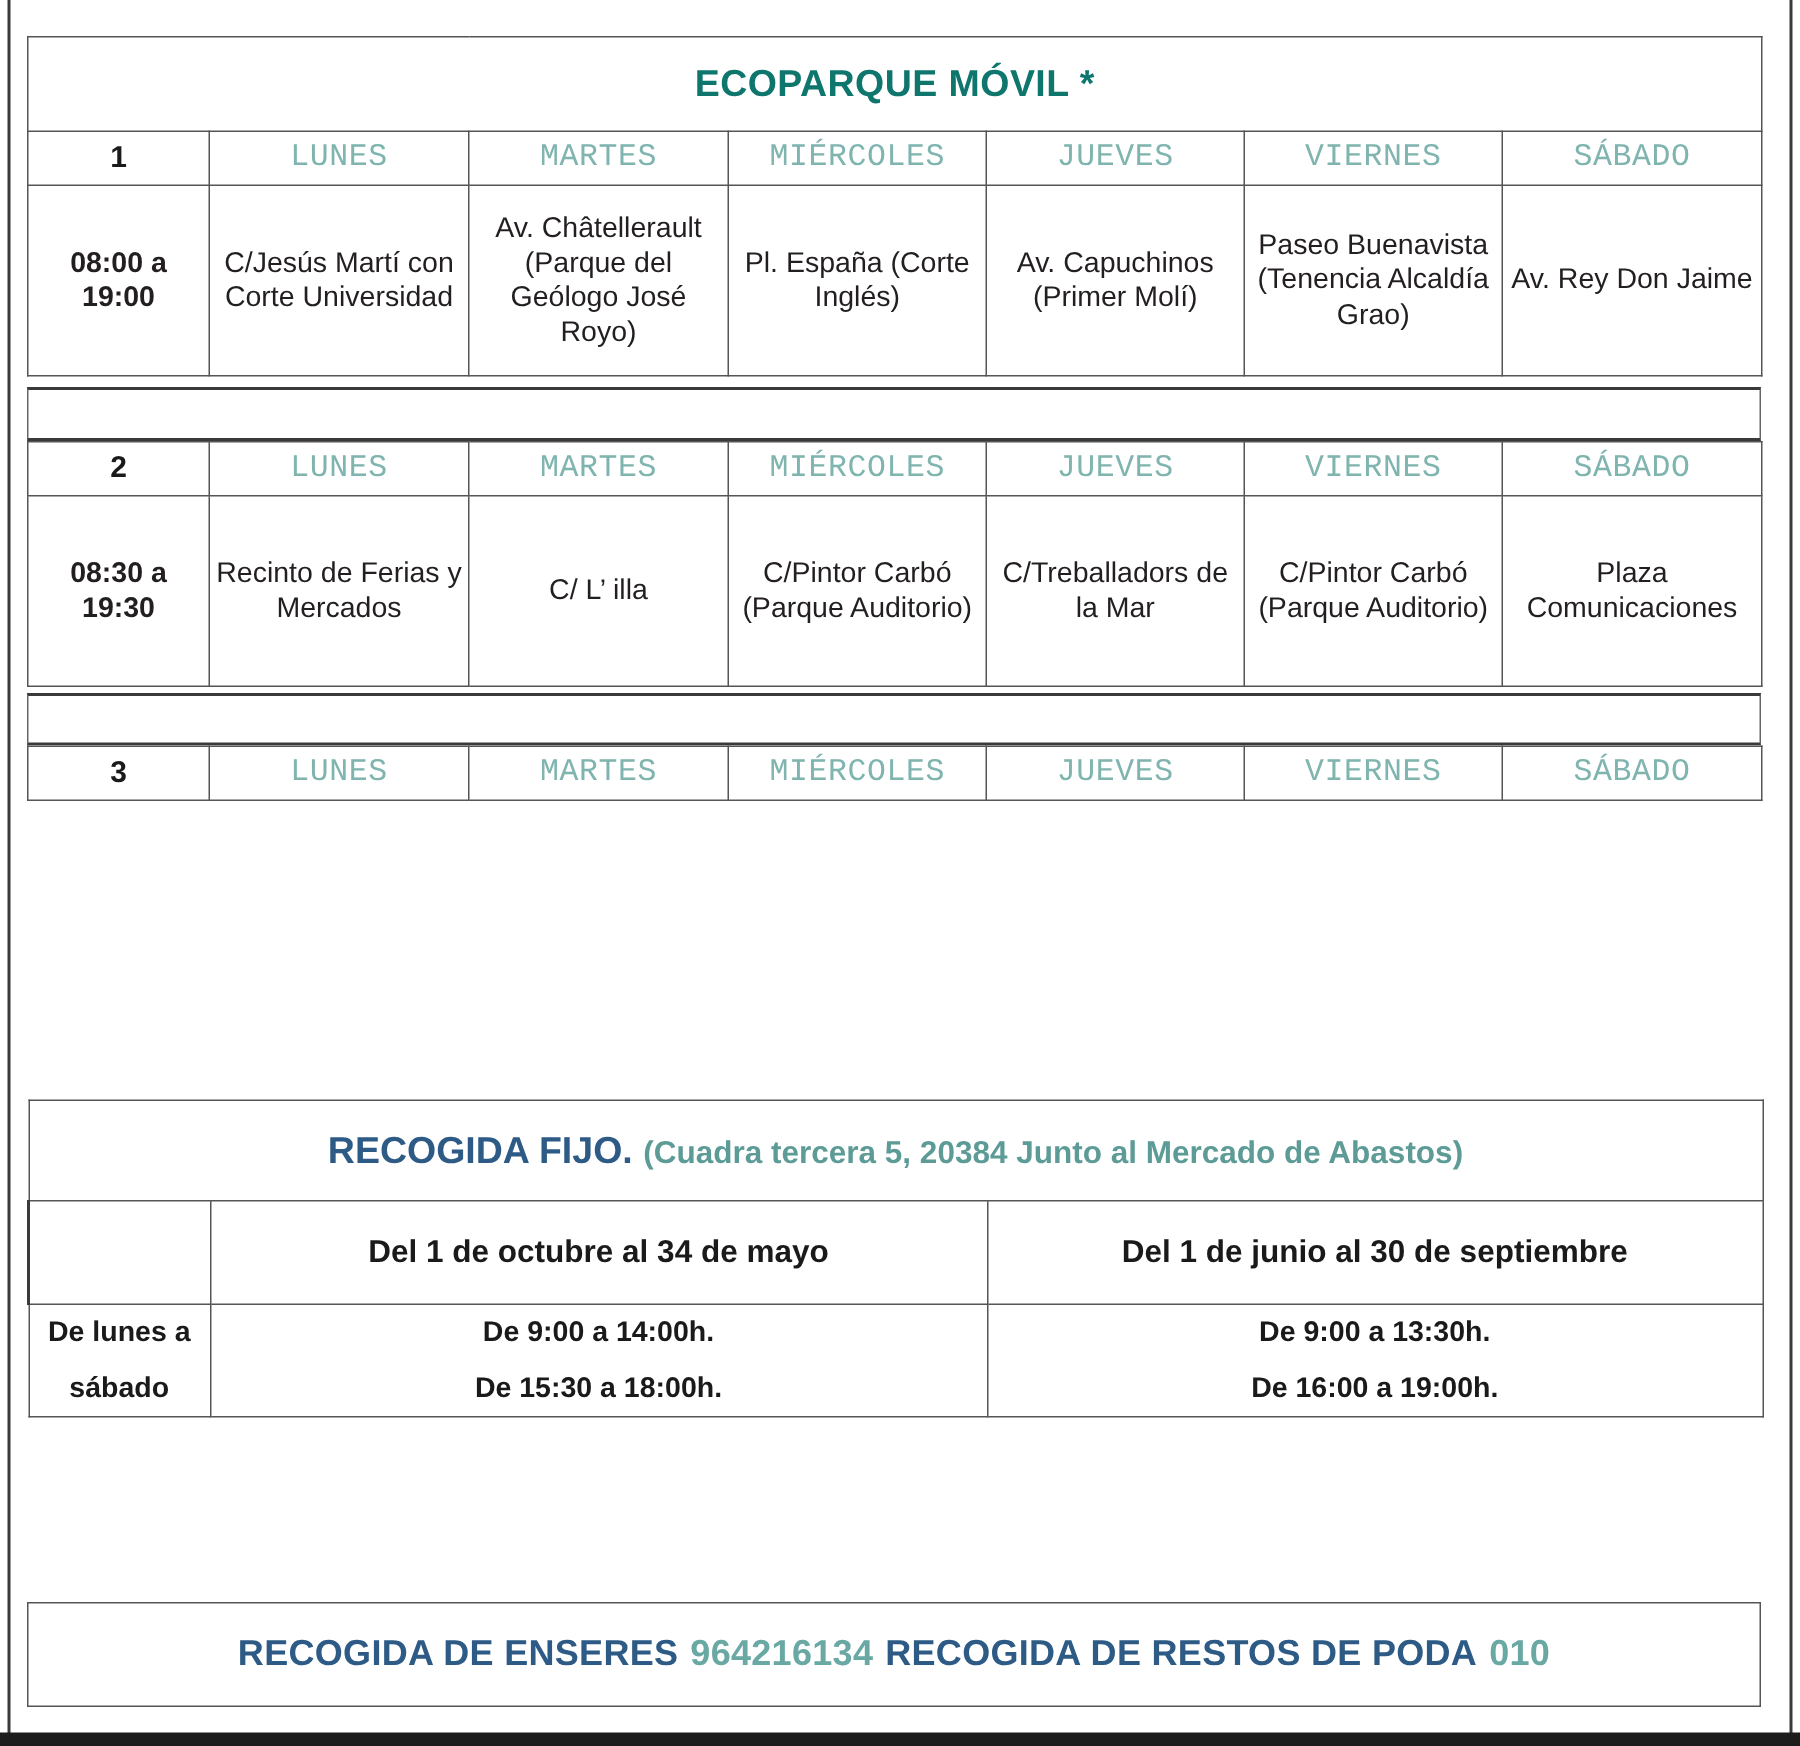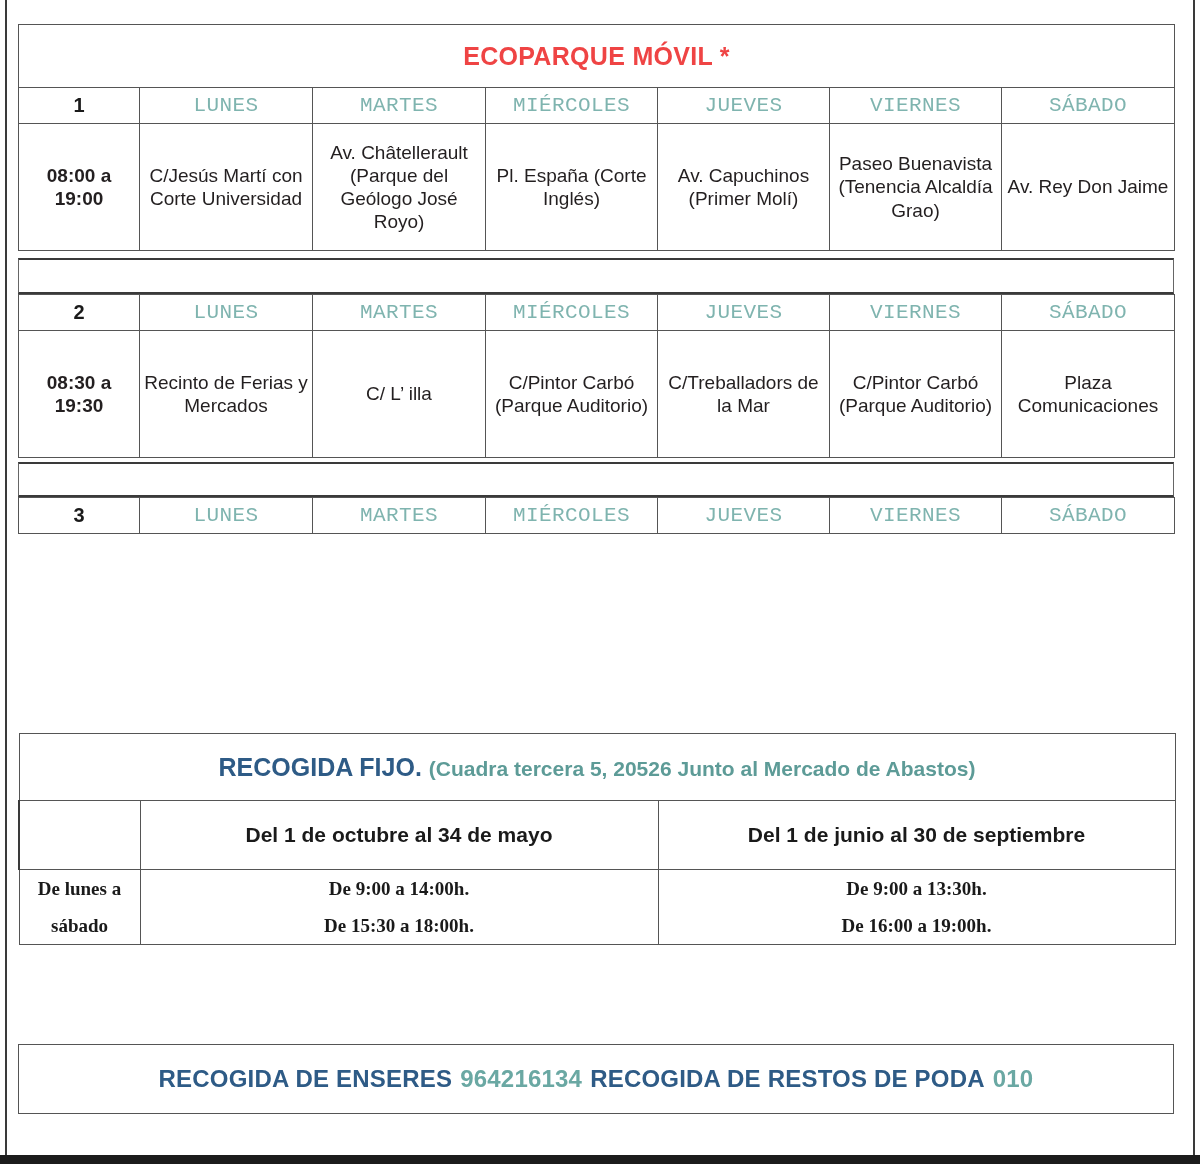--- a/index.html
+++ b/index.html
@@ -60,21 +60,21 @@
   }
 
   
   .movil-title-row td {
     border: 2px solid #3a3a3a;
     height: 62px;
   }
   .title-text {
     font-size: 25px;
     font-weight: bold;
-    color: #ef4444;
+    color: #0f766e;
     letter-spacing: 0.3px;
   }
   .hdr-row td {
     border-top: 2px solid #3a3a3a;
     border-bottom: 2px solid #3a3a3a;
     height: 35px;
   }
   .hdr-num {
     font-size: 20px;
     font-weight: bold;
@@ -139,21 +139,21 @@
   .fijo-hdr-row td.blank {
     border-left: 2px solid #3a3a3a;
   }
   .fijo-row td {
     font-size: 19px;
     font-weight: bold;
     color: #1a1a1a;
     border: 1px solid #444;
     line-height: 1.95;
   }
-  .fijo-row-a td { height: 68px; font-family: Liberation Serif, serif; }
+  .fijo-row-a td { height: 68px; }
   .fijo-row-b td { height: 66px; }
   .fijo-label {
     font-size: 19px;
     font-weight: bold;
     line-height: 1.25;
   }
 
   
   .footer-row td {
     border: 2px solid #3a3a3a;
@@ -292,21 +292,21 @@
   <div class="block" style="top:733px;">
     <table class="grid">
       <colgroup>
         <col style="width:121px">
           <col style="width:518px">
           <col style="width:517px">
       </colgroup>
       <tbody>
           <tr class="fijo-title-row">
         <td colspan="3">
-          <span class="fijo-title-a">RECOGIDA FIJO.</span><span style="display:inline-block;width:7px"></span><span class="fijo-title-b">(Cuadra tercera 5, 20526 Junto al Mercado de Abastos)</span>
+          <span class="fijo-title-a">RECOGIDA FIJO.</span><span style="display:inline-block;width:7px"></span><span class="fijo-title-b">(Cuadra tercera 5, 20384 Junto al Mercado de Abastos)</span>
         </td>
       </tr>
       <tr class="fijo-hdr-row">
         <td class="blank"></td>
         <td>Del 1 de octubre al 34 de mayo</td>
         <td>Del 1 de junio al 30 de septiembre</td>
       </tr>
       <tr class="fijo-row fijo-row-a">
         <td class="fijo-label">De lunes a sábado</td>
         <td>
@@ -315,21 +315,21 @@
         </td>
         <td>
           <div>De 9:00 a 13:30h.</div>
           <div>De 16:00 a 19:00h.</div>
         </td>
       </tr>
     </tbody>
       </table>
   </div>
 
-  <div class="block" style="top:1044px;">
+  <div class="block" style="top:1068px;">
     <table class="grid">
       <tbody>
           <tr class="footer-row">
         <td>
           <span class="foot-label">RECOGIDA DE ENSERES</span><span style="display:inline-block;width:8px"></span><span class="foot-num">964216134</span><span style="display:inline-block;width:8px"></span><span class="foot-label">RECOGIDA DE RESTOS DE PODA</span><span style="display:inline-block;width:8px"></span><span class="foot-num">010</span>
         </td>
       </tr>
     </tbody>
       </table>
   </div>

